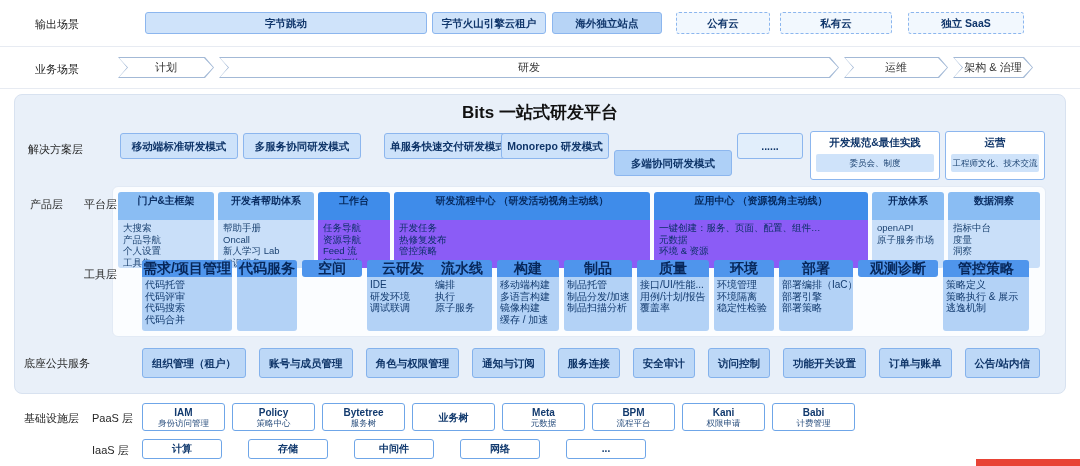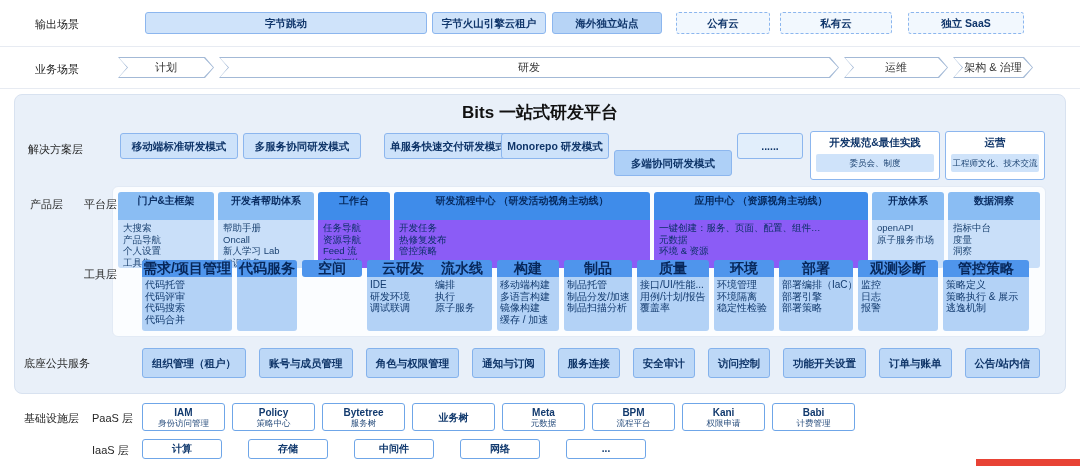--- a/index.html
+++ b/index.html
@@ -265,25 +265,20 @@
       <div class="tcol" style="left: 779px; width: 74px;">
         <div class="tcol-h">部署</div>
         <div class="tcol-b">
           <div class="titem">部署编排（IaC）</div>
           <div class="titem">部署引擎</div>
           <div class="titem">部署策略</div>
         </div>
       </div>
       <div class="tcol" style="left: 858px; width: 80px;">
         <div class="tcol-h">观测诊断</div>
-        <div class="tcol-b">
-          <div class="titem">监控</div>
-          <div class="titem">日志</div>
-          <div class="titem">报警</div>
-        </div>
       </div>
       <div class="tcol" style="left: 943px; width: 86px;">
         <div class="tcol-h">管控策略</div>
         <div class="tcol-b">
           <div class="titem">策略定义</div>
           <div class="titem">策略执行 &amp; 展示</div>
           <div class="titem">逃逸机制</div>
         </div>
       </div>
     </div>

